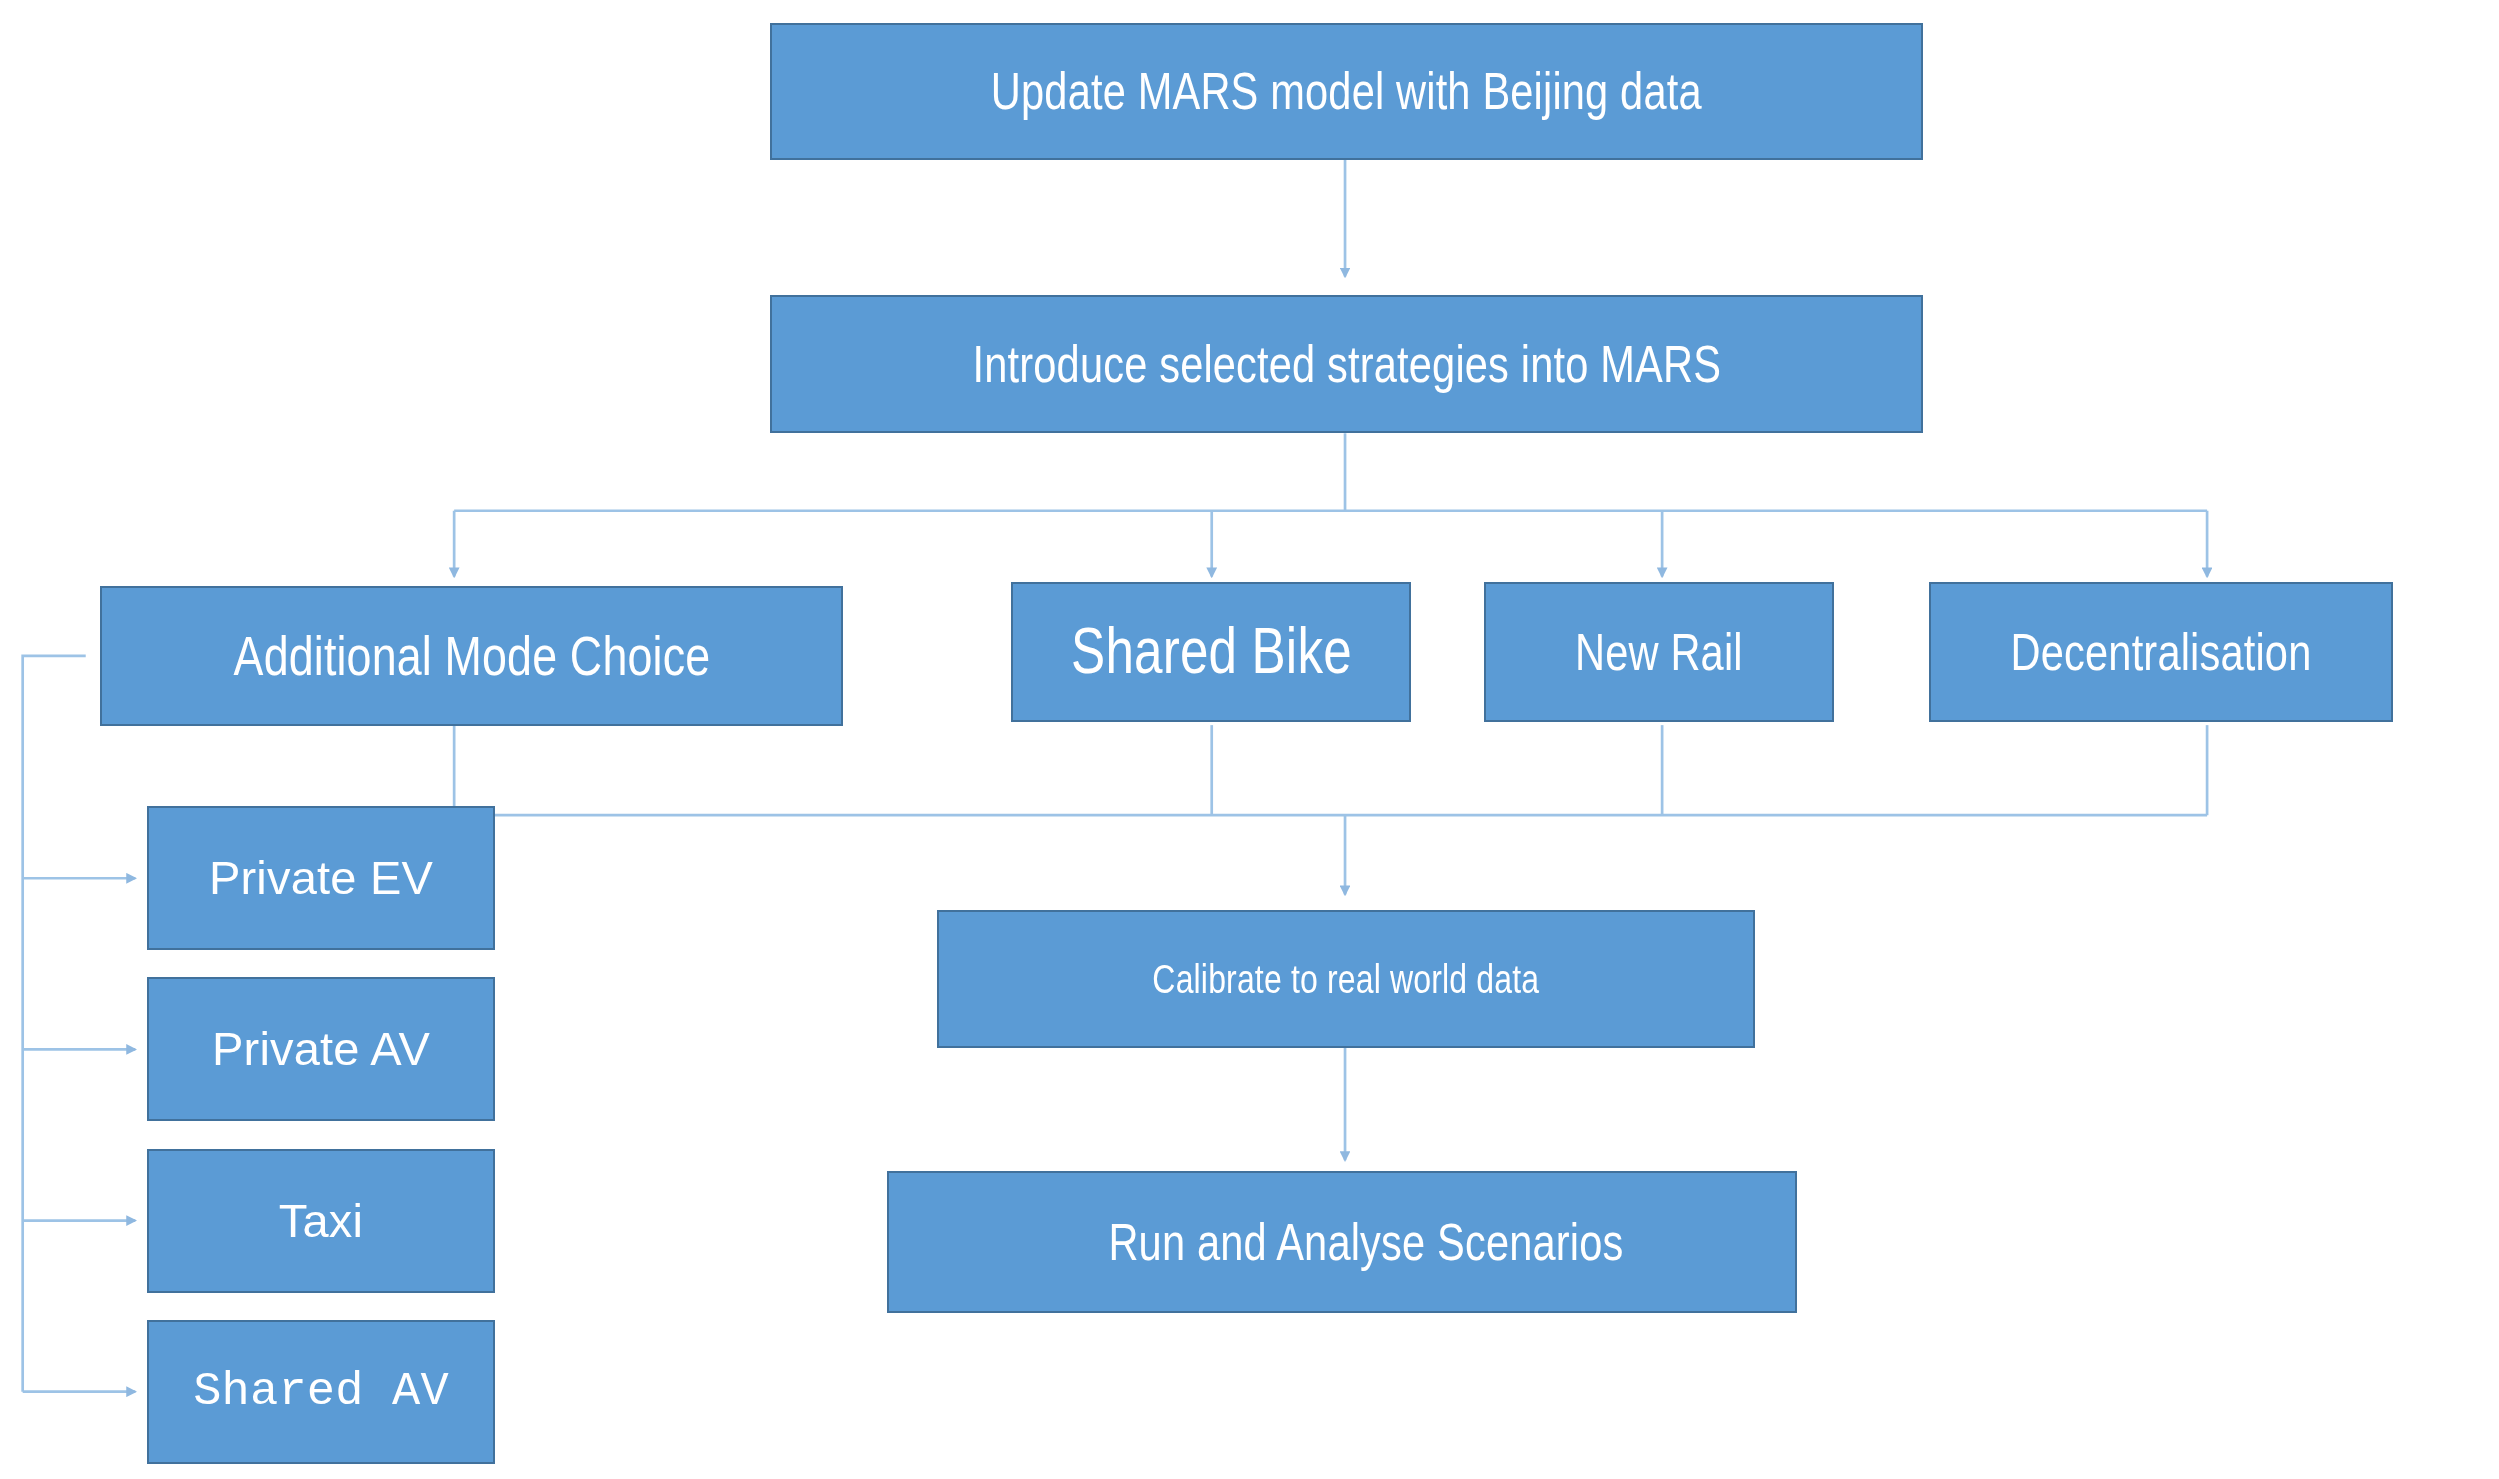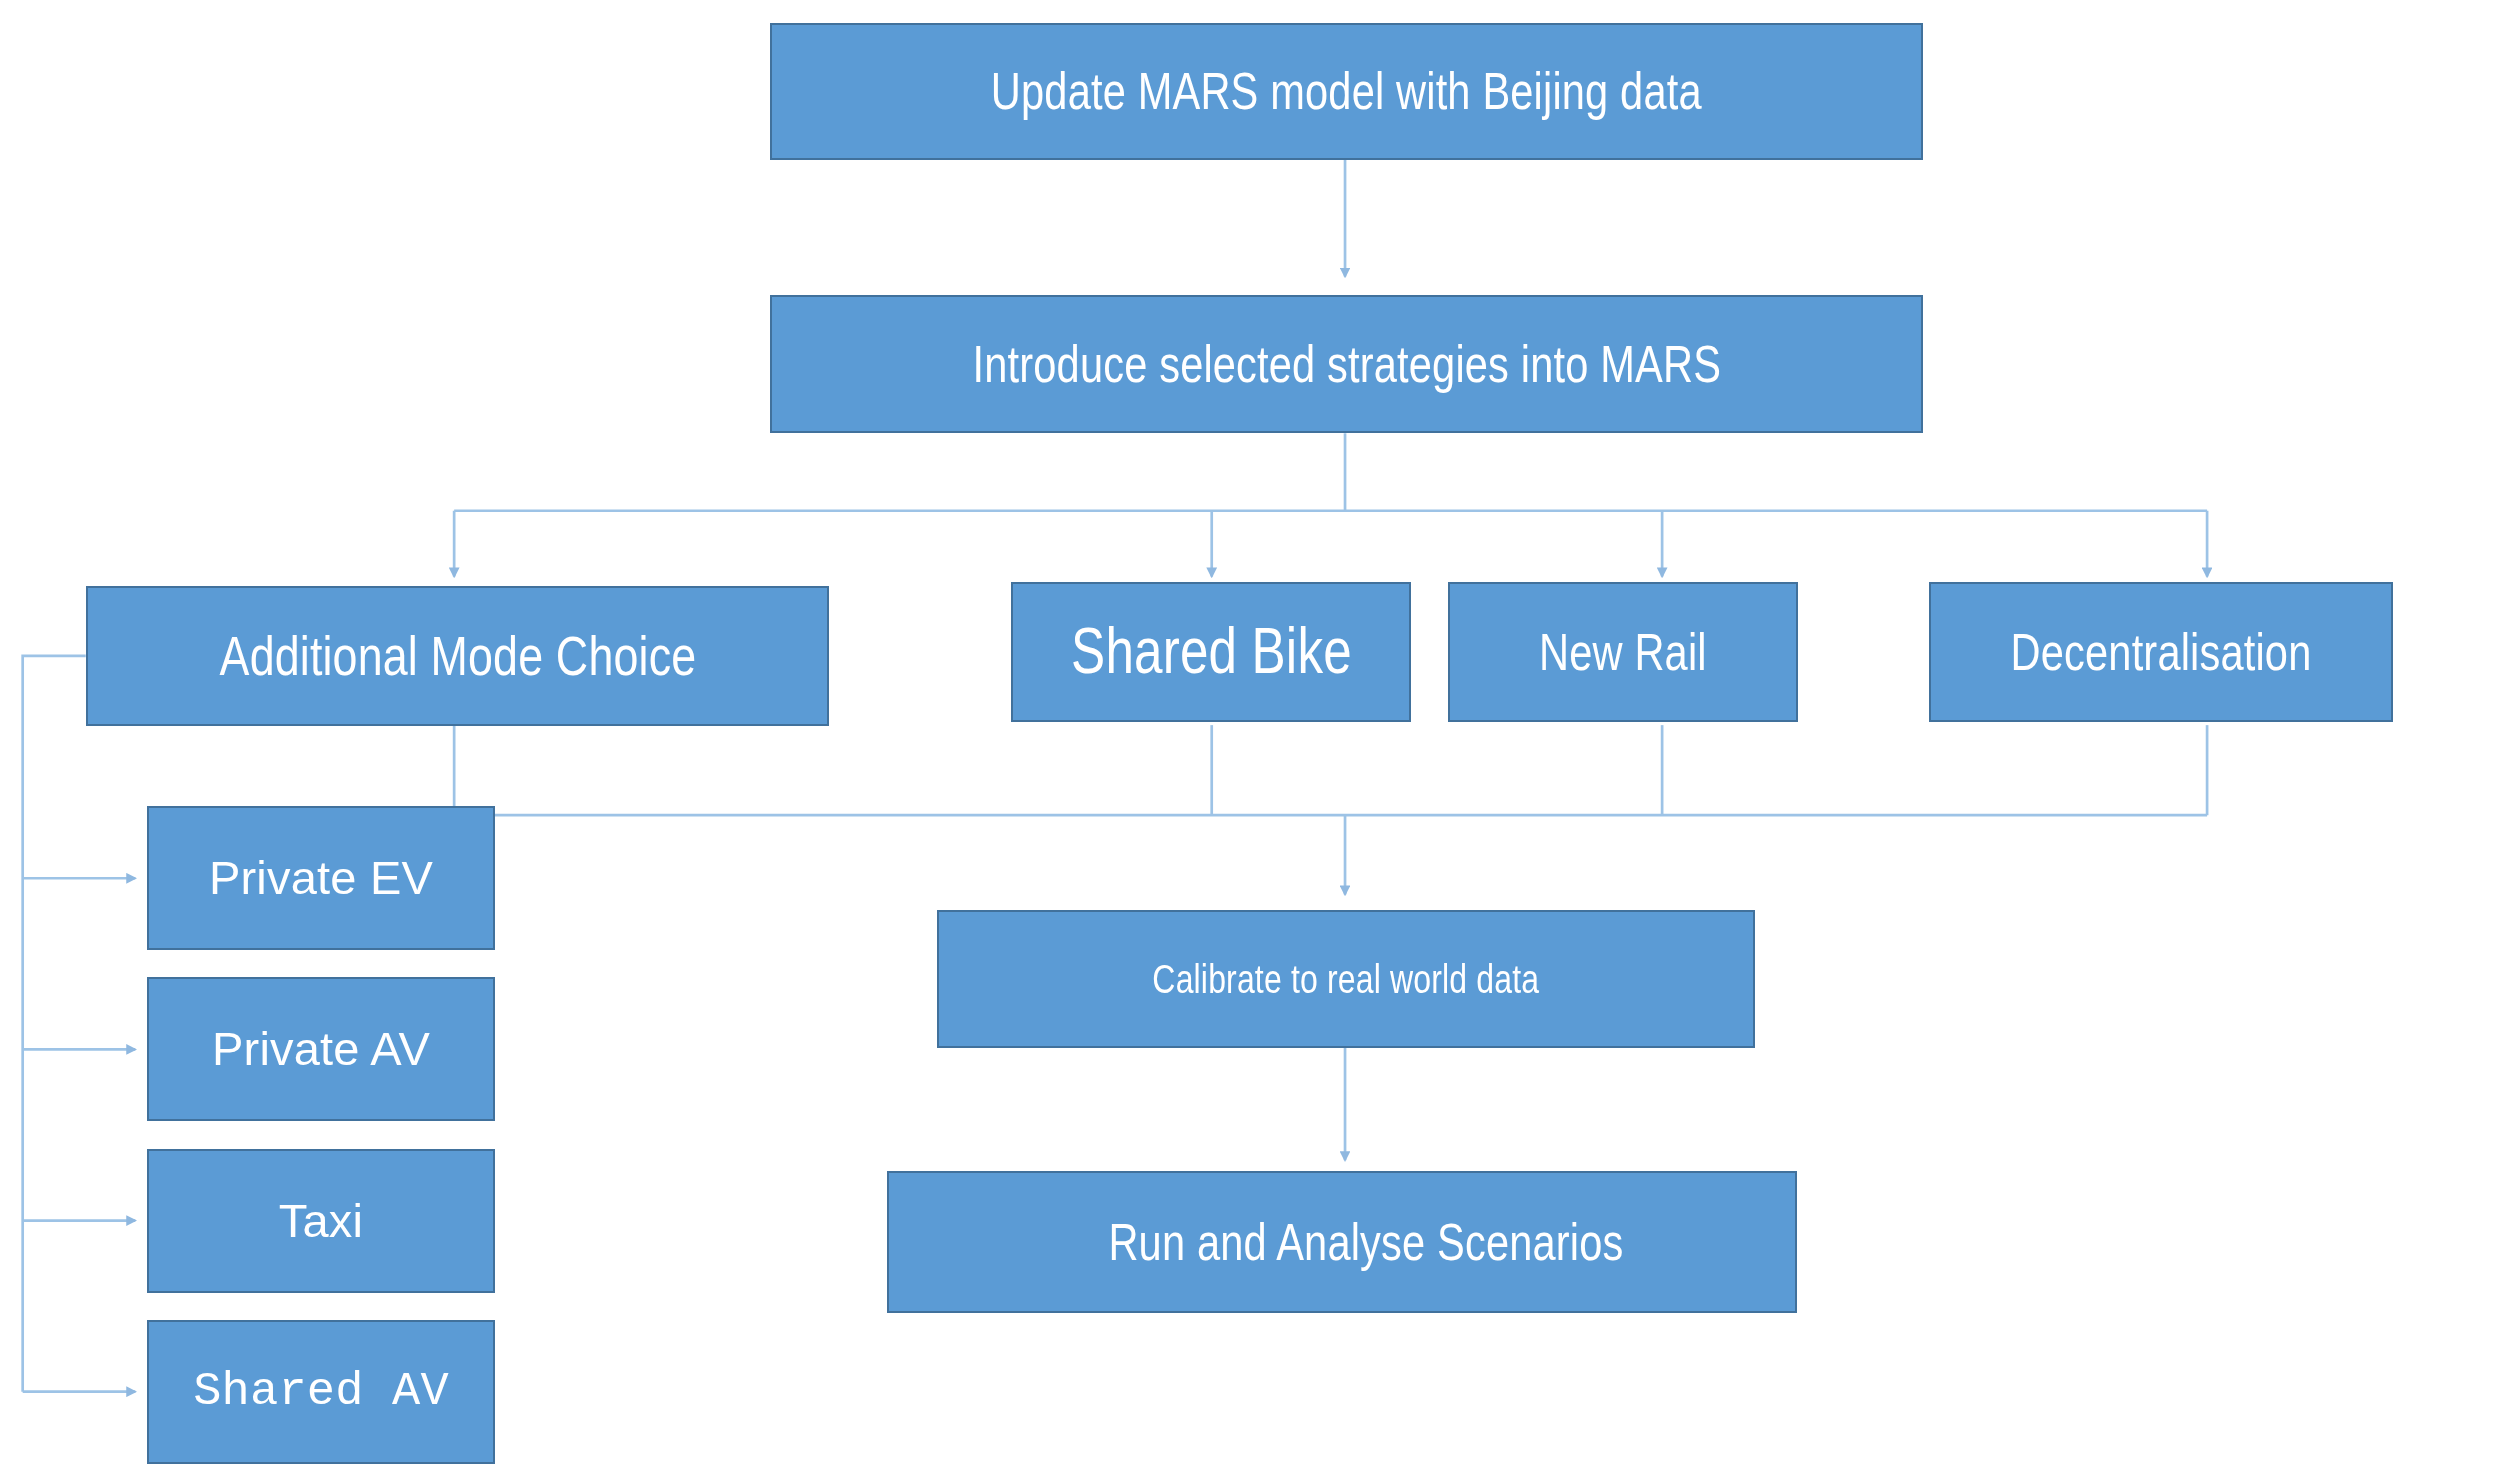--- a/index.html
+++ b/index.html
@@ -94,29 +94,29 @@
   </svg>
 
   <div class="node cond" style="left:770px; top:22.5px; width:1153px; height:137px; font-size:52px;">
     <span class="lbl">Update MARS model with Beijing data</span>
   </div>
 
   <div class="node cond" style="left:770px; top:295px; width:1153px; height:138px; font-size:52px;">
     <span class="lbl">Introduce selected strategies into MARS</span>
   </div>
 
-  <div class="node cond" style="left:86px; top:586px; width:743px; height:140px; font-size:56px;">
+  <div class="node cond" style="left:100px; top:586px; width:743px; height:140px; font-size:56px;">
     <span class="lbl">Additional Mode Choice</span>
   </div>
 
   <div class="node cond" style="left:1011px; top:582px; width:400px; height:140px; font-size:64px;">
     <span class="lbl">Shared Bike</span>
   </div>
 
-  <div class="node cond" style="left:1448px; top:582px; width:350px; height:140px; font-size:52px;">
+  <div class="node cond" style="left:1484px; top:582px; width:350px; height:140px; font-size:52px;">
     <span class="lbl">New Rail</span>
   </div>
 
   <div class="node cond" style="left:1929px; top:582px; width:464px; height:140px; font-size:52px;">
     <span class="lbl">Decentralisation</span>
   </div>
 
   <div class="node wide" style="left:147px; top:806px; width:348px; height:144px; font-size:47px;">
     <span class="lbl">Private EV</span>
   </div>

